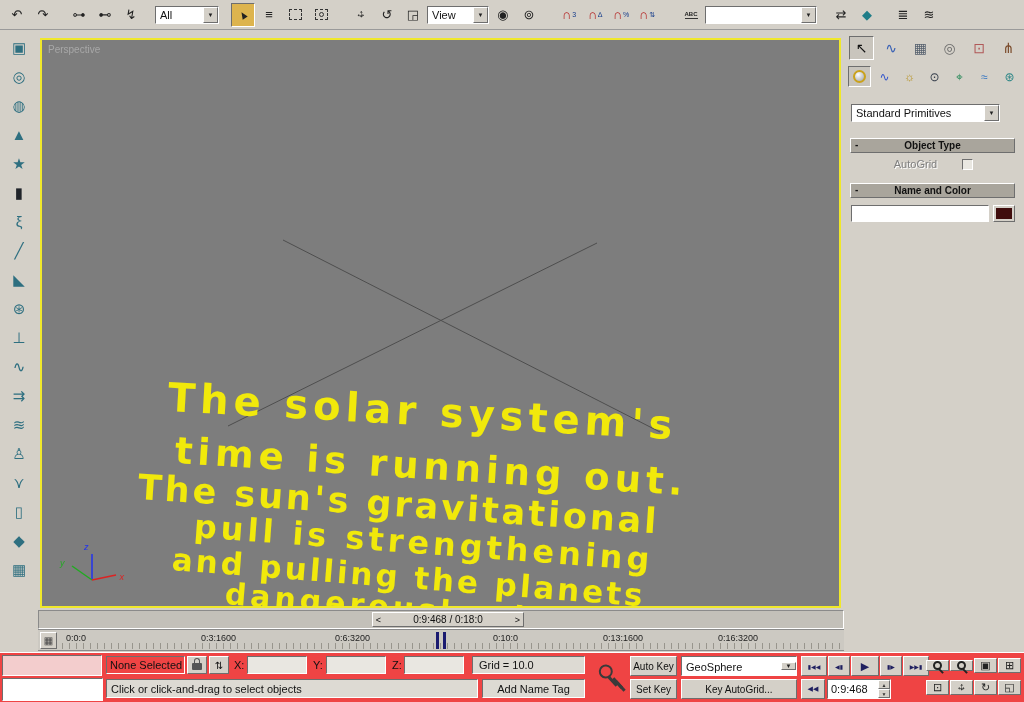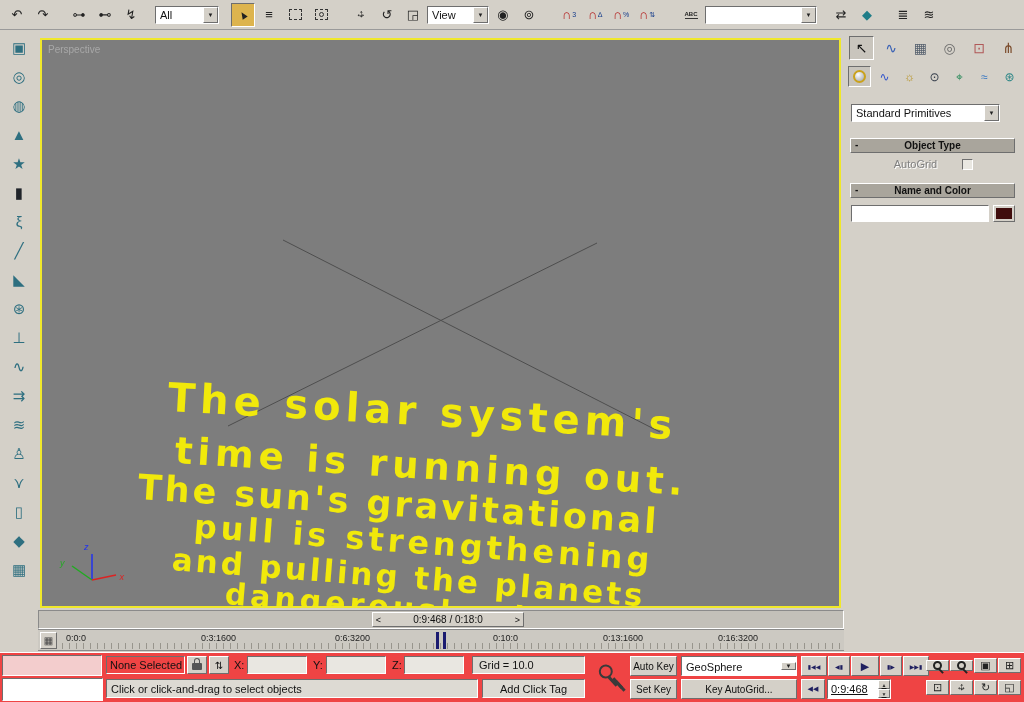--- a/index.html
+++ b/index.html
@@ -1,21 +1,21 @@
 <!DOCTYPE html>
 <html><head>
 <meta charset="utf-8">
 <style>
   * { box-sizing: border-box; margin:0; padding:0; }
   html,body { width:1024px; height:702px; overflow:hidden; }
   body { position:relative; background:#d4d0c8; font-family:"Liberation Sans", sans-serif; font-size:11px; color:#111; }
 
   .raised { border-top:1px solid #ffffff; border-left:1px solid #ffffff; border-right:1px solid #6e6e6e; border-bottom:1px solid #6e6e6e; background:#d4d0c8; }
   .sunken { border-top:1px solid #6e6e6e; border-left:1px solid #6e6e6e; border-right:1px solid #ffffff; border-bottom:1px solid #ffffff; }
-  .white  { background:#ffffff;text-decoration:underline; }
+  .white  { background:#ffffff; }
 
   
   .top-toolbar { position:absolute; left:0; top:0; width:1024px; height:30px; background:#d4d0c8;
     border-bottom:1px solid #9a9a9a; display:flex; align-items:center; padding:0 5px; gap:2px; }
   .tb-btn { width:24px; height:24px; display:flex; align-items:center; justify-content:center; font-size:13px; color:#222; }
   .tb-btn.pressed { border-top:1px solid #6e6e6e; border-left:1px solid #6e6e6e; border-right:1px solid #fff; border-bottom:1px solid #fff; background:#ddb44e; }
   .tb-sep8 { width:8px; } .tb-sep12 { width:12px; } .tb-sep16 { width:16px; }
   .combo { display:flex; align-items:stretch; background:#fff; height:18px;
     border-top:1px solid #6e6e6e; border-left:1px solid #6e6e6e; border-right:1px solid #fff; border-bottom:1px solid #fff; }
   .combo-text { flex:1; font-size:11px; padding:2px 0 0 4px; white-space:nowrap; overflow:hidden; text-align:left; }
@@ -392,21 +392,21 @@
         <span>⇅</span>
       </div>
     <span class="sb lbl-x">X:</span>
     <div class="sb fld-x sunken"></div>
     <span class="sb lbl-y">Y:</span>
     <div class="sb fld-y sunken"></div>
     <span class="sb lbl-z">Z:</span>
     <div class="sb fld-z sunken"></div>
     <div class="sb grid-field sunken">Grid = 10.0</div>
     <div class="sb prompt-field sunken">Click or click-and-drag to select objects</div>
-    <div class="sb timetag-field sunken">Add Click Tag</div>
+    <div class="sb timetag-field sunken">Add Name Tag</div>
     <div class="sb key-btn">
         <span class="icon-key"></span>
       </div>
     <div class="sb autokey-btn raised">Auto Key</div>
     <div class="sb setkey-btn raised">Set Key</div>
     <div class="combo sb keysel-combo">
       <span class="combo-text">GeoSphere</span>
       <span class="combo-btn">
           <span>▼</span>
         </span>

